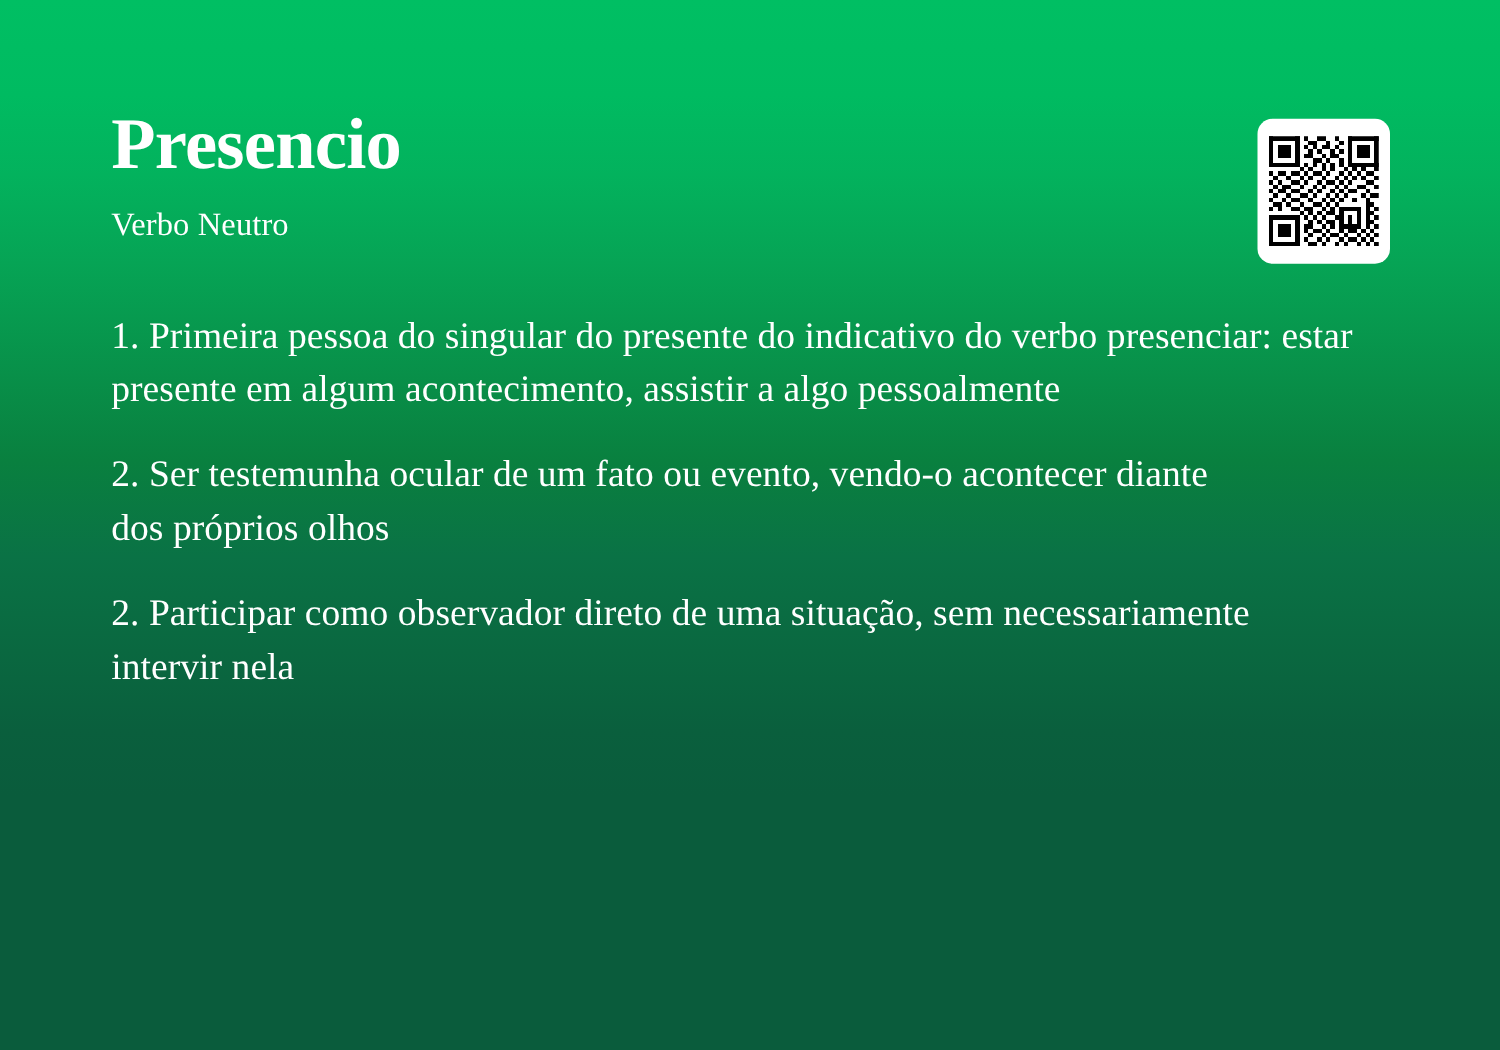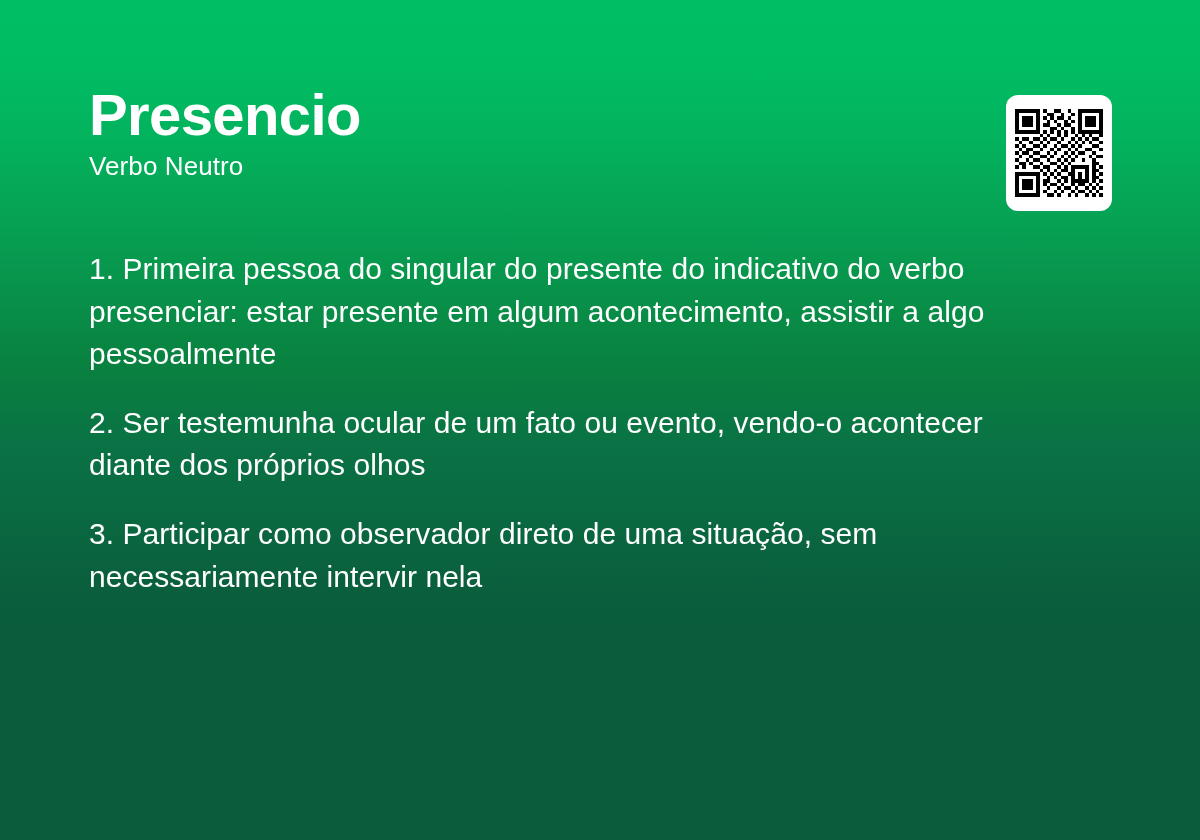--- a/index.html
+++ b/index.html
@@ -24,41 +24,42 @@
       #00bb61 12%,
       #03b25d 22%,
       #06a455 33%,
       #089049 47%,
       #09803f 58%,
       #0a7245 70%,
       #0a6840 82%,
       #0a5f3d 92%,
       #0a5c3c 100%);
     overflow:hidden;
+    font-family:Liberation Serif, serif;
   }
 
   
   #header {
     position:absolute;
     left:89px;
     top:86px;
     right:89px;
   }
 
   #word-title {
     font-size:58px;
     font-weight:bold;
     color:#ffffff;
     letter-spacing:-0.6px;
     line-height:1.0;
     white-space:nowrap;
   }
 
   #word-class {
-    margin-top:9px;
+    margin-top:23px;
     font-size:26px;
     font-weight:normal;
     color:#ffffff;
     letter-spacing:0.1px;
     line-height:1.0;
     white-space:nowrap;
   }
 
   
   #qr-card {
@@ -373,21 +374,21 @@
           <rect x="20" y="24" width="1" height="1"></rect>
         <rect x="22" y="24" width="1" height="1"></rect>
           <rect x="24" y="24" width="1" height="1"></rect>
       </g>
     </svg>
   </div>
 
   <div id="definitions">
     <div class="definition def-1">1. Primeira pessoa do singular do presente do indicativo do verbo presenciar: estar presente em algum acontecimento, assistir a algo pessoalmente</div>
     <div class="definition def-2">2. Ser testemunha ocular de um fato ou evento, vendo-o acontecer diante dos próprios olhos</div>
-    <div class="definition def-3">3. Participar como observador direto de uma situação, sem necessariamente intervir nela</div>
+    <div class="definition def-3">2. Participar como observador direto de uma situação, sem necessariamente intervir nela</div>
   </div>
 
   <div id="footer-logo">
     <span id="footer-logo-letter">e</span>
   </div>
 
   <div id="footer-brand">escreva.ai</div>
 
 </div>
 

